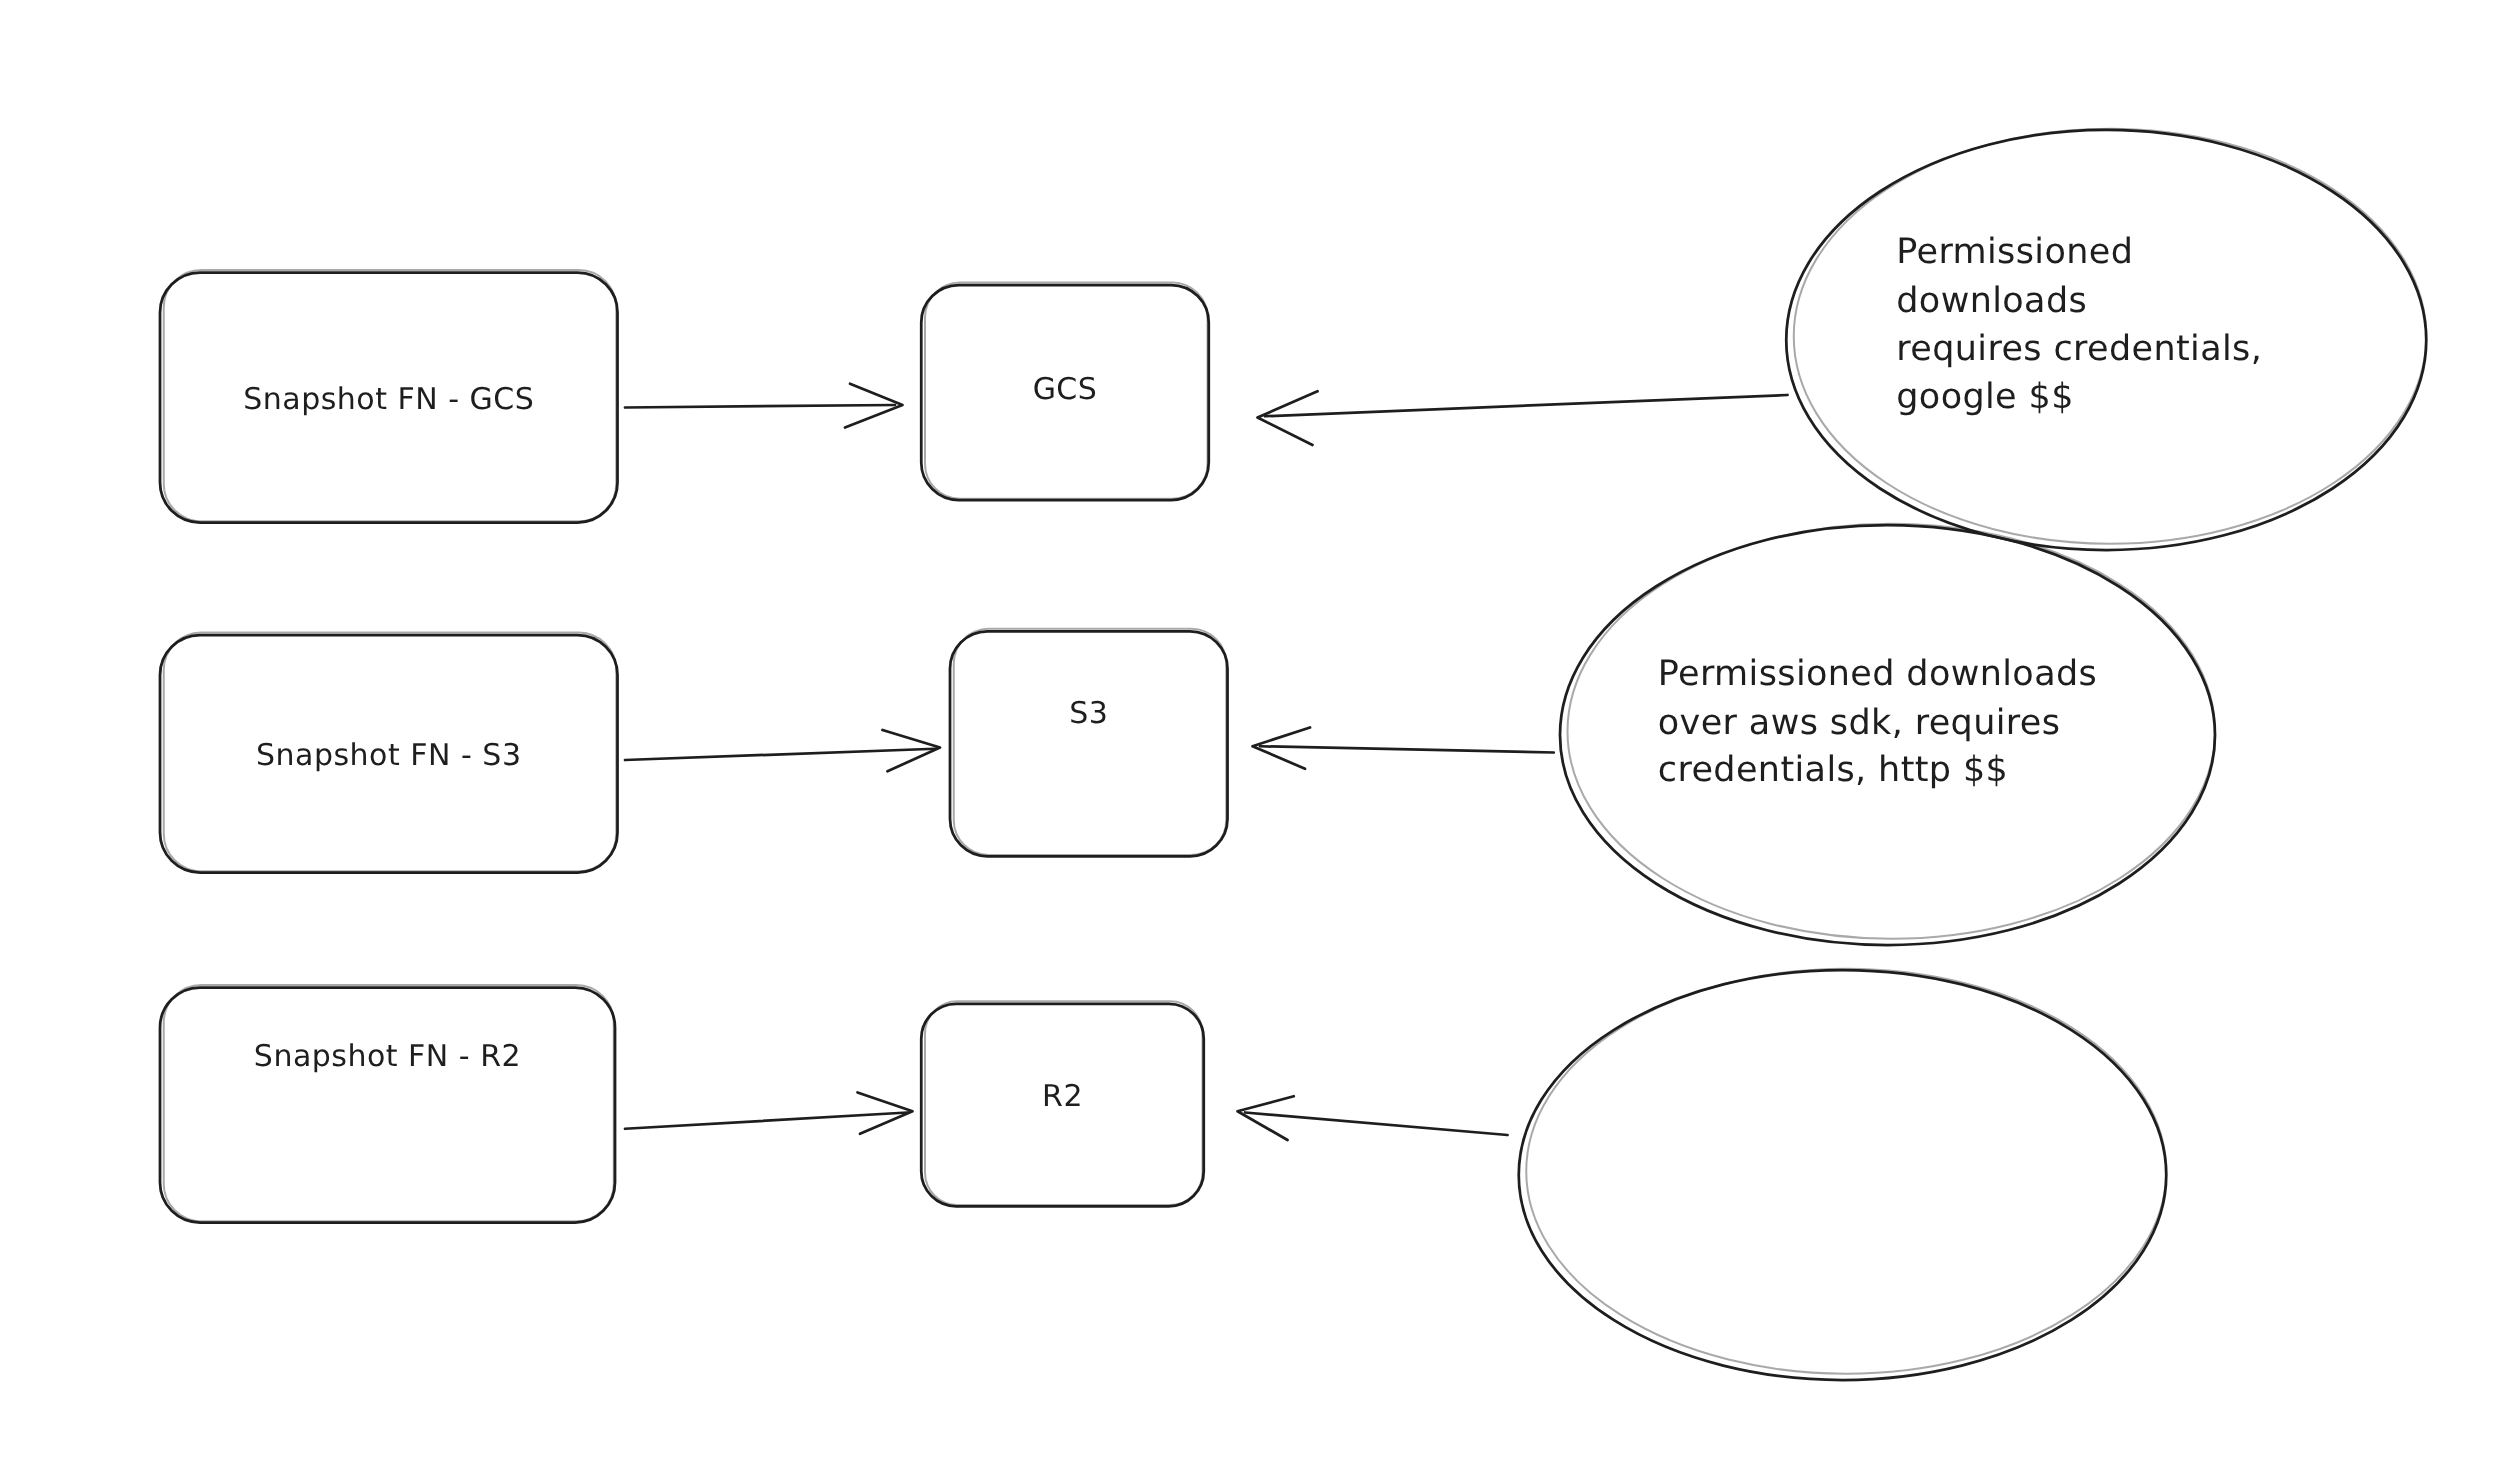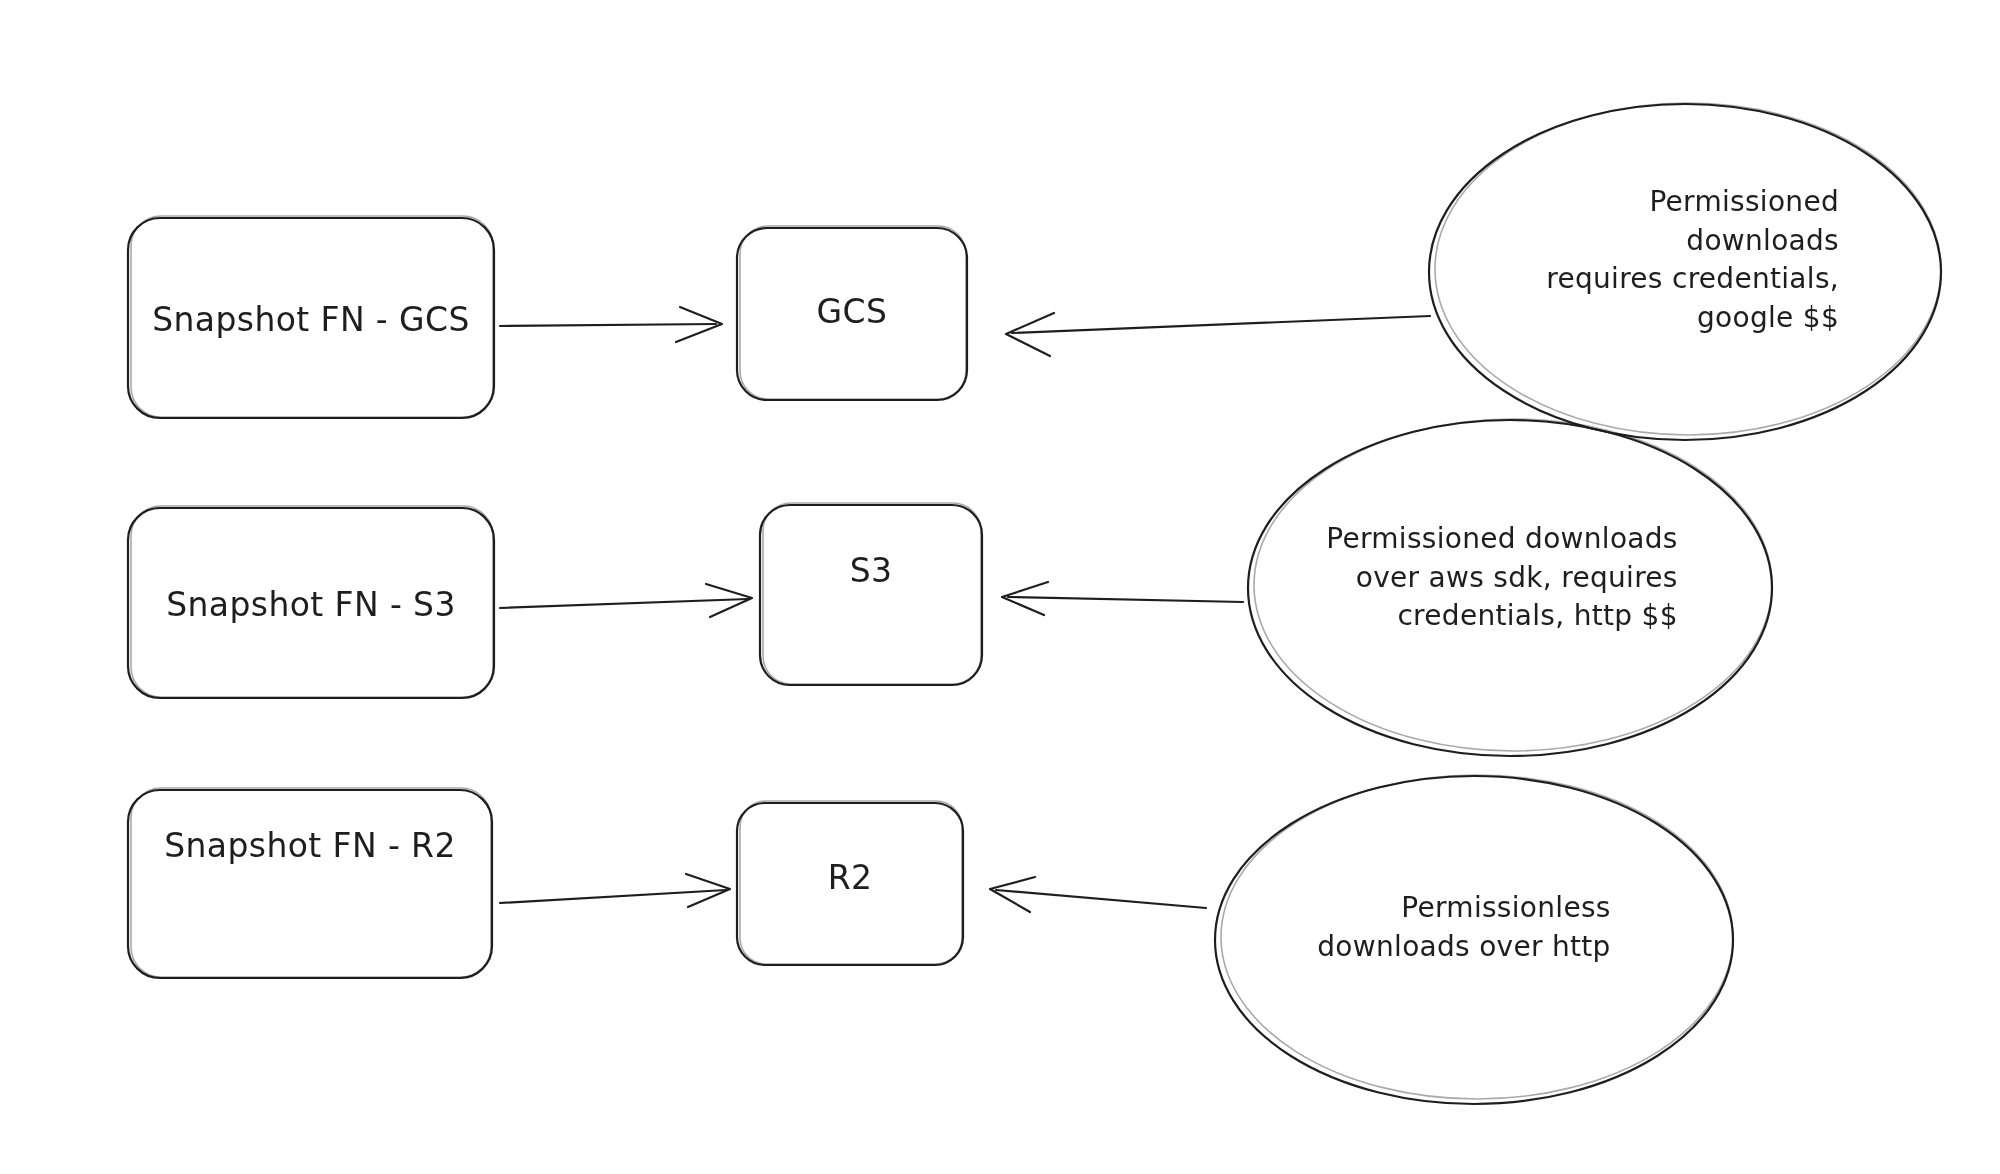--- a/index.html
+++ b/index.html
@@ -12,27 +12,27 @@
     color: #1e1e1e;
     overflow: hidden;
   }
   svg.layer { position: absolute; left: 0; top: 0; }
   .ink { stroke: #1e1e1e; fill: none; stroke-width: 2.2; stroke-linecap: round; stroke-linejoin: round; }
   .ghost { opacity: 0.38; stroke-width: 1.6; }
   .label {
     position: absolute;
     transform: translate(-50%, -50%);
     white-space: nowrap;
-    font-size: 33px;
+    font-size: 24px;
     letter-spacing: 0.4px;
   }
   .note {
     position: absolute;
     transform: translate(-50%, -50%);
-    text-align: right;
+    text-align: left;
     font-size: 28px;
     line-height: 1.38;
     letter-spacing: 0.3px;
   }
   .note span { display: block; }
 </style>
 </head>
 <body>
 
 <div class="canvas">
@@ -102,18 +102,14 @@
   <div class="label" style="left:311px; top:604px">Snapshot FN - S3</div>
   <div class="label" style="left:871px; top:570px">S3</div>
   <div class="note" style="left:1502px; top:578px">
     <span>Permissioned downloads</span>
     <span>over aws sdk, requires</span>
     <span>credentials, http $$</span>
   </div>
 
   <div class="label" style="left:310px; top:845px">Snapshot FN - R2</div>
   <div class="label" style="left:850px; top:877px">R2</div>
-  <div class="note" style="left:1464px; top:928px">
-    <span>Permissionless</span>
-    <span>downloads over http</span>
-  </div>
 
 </div>
 
 </body></html>

